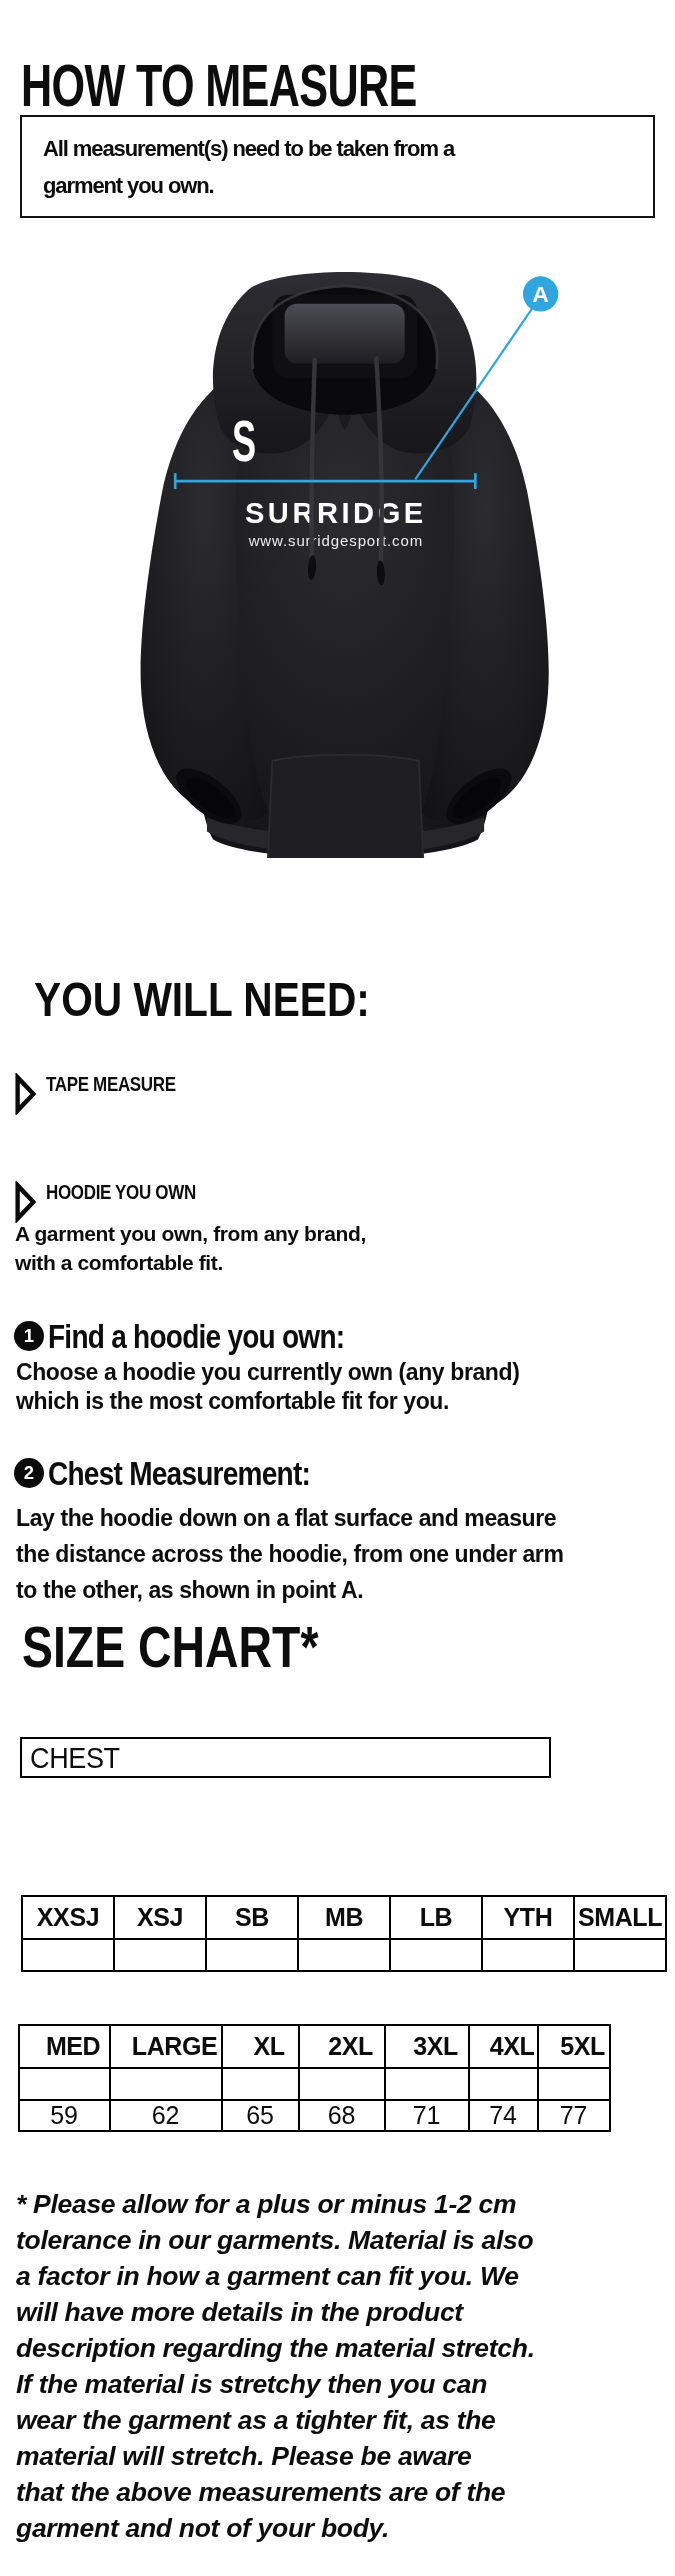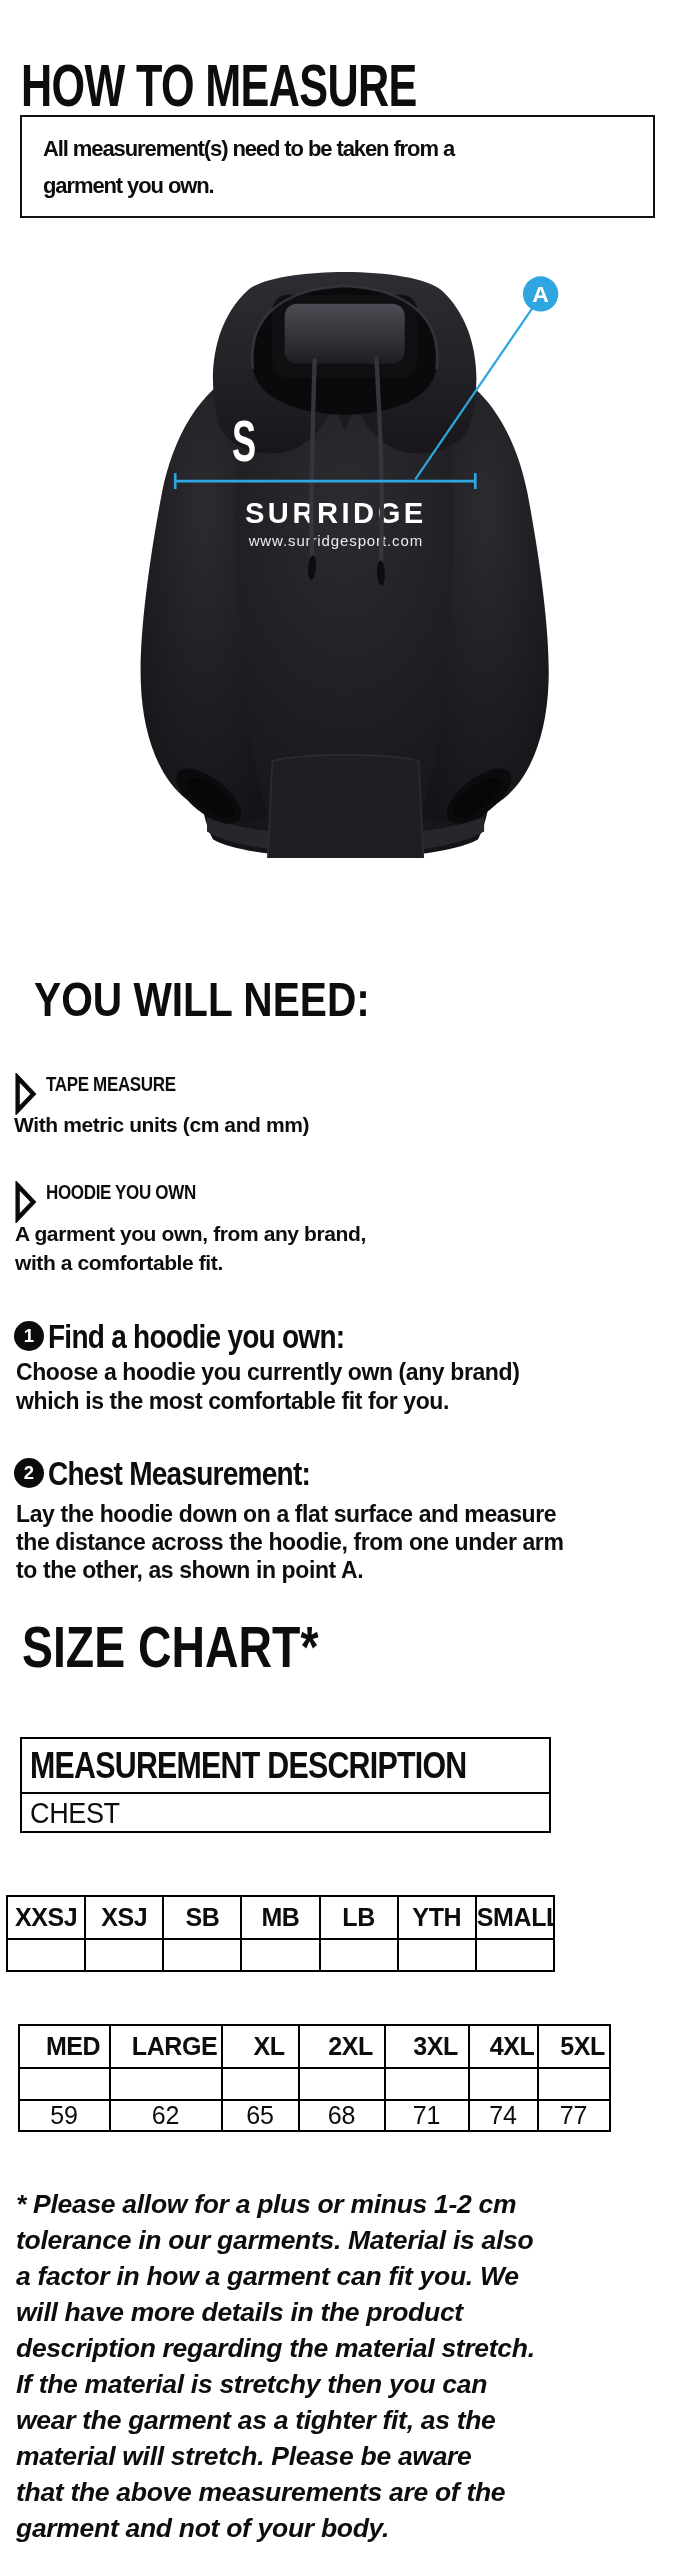--- a/index.html
+++ b/index.html
@@ -39,35 +39,35 @@
 
   .step-badge{width:30px;height:30px;border-radius:50%;background:#0b0b0b;color:#ffffff;
     display:flex;align-items:center;justify-content:center;font-size:18.5px;font-weight:bold;}
   .step-badge-1{left:14px;top:1321px;}
   .step-badge-2{left:14px;top:1458px;}
   .step-title{font-size:33px;font-weight:bold;letter-spacing:-0.9px;line-height:1;}
   .step-title-1{left:48px;top:1320px;}
   .step-title-2{left:48px;top:1457px;}
   .step-desc{font-size:23px;font-weight:bold;letter-spacing:-0.4px;line-height:29px;white-space:pre-line;}
   .step-desc-1{left:16px;top:1358px;}
-  .step-desc-2{left:16px;top:1500px;line-height:28px;}
+  .step-desc-2{left:16px;top:1500px;line-height:36px;}
 
   .sc-title{left:22px;top:1618px;font-size:58px;}
   .sc-sub{left:16px;top:1689px;font-size:23px;font-weight:bold;letter-spacing:-0.4px;}
 
   .mbox{left:20px;top:1737px;width:531px;border:2.6px solid #000;box-sizing:border-box;}
   .mbox-row{display:flex;align-items:center;padding-left:8px;border-bottom:2.6px solid #000;}
   .mbox-row:last-child{border-bottom:none;}
   .mbox-row1{height:53px;font-size:37px;font-weight:bold;letter-spacing:-0.9px;}
   .mbox-row2{height:39px;font-size:30px;font-weight:bold;letter-spacing:-0.4px;}
   .mbox-row3{height:37px;font-size:30px;letter-spacing:-0.4px;}
 
   table.size{border-collapse:collapse;table-layout:fixed;position:absolute;}
   table.size td{border:2.6px solid #000;text-align:center;vertical-align:middle;padding:0;overflow:hidden;}
-  .t1{left:6px;top:1895px;width:549px;}
+  .t1{left:21px;top:1895px;width:646px;}
   .t2{left:17.6px;top:2024px;width:590px;}
   tr.hdr td{height:41px;font-size:25px;font-weight:bold;letter-spacing:-0.4px;}
   .t2 tr.hdr td{height:41px;padding-left:18px;}
   tr.gap td{height:30px;}
   tr.val td{height:32px;font-size:25px;}
   .t2 tr.val td{height:29px;}
 
   .disclaimer{left:16px;top:2186px;width:653px;font-size:26.5px;font-weight:bold;font-style:italic;
     letter-spacing:-0.3px;line-height:36px;white-space:pre-line;}
 </style>
@@ -144,21 +144,20 @@
       <text x="472" y="52" font-size="26" font-weight="bold" fill="#ffffff" text-anchor="middle">A</text>
     </svg>
   </div>
 
   <h2 class="abs section-title ywn-title" style="margin:12px;"><span class="cx cx83">YOU WILL NEED:</span></h2>
 
   <svg class="abs need-icon need-icon-1" viewBox="0 0 26 48">
     <polygon points="4,5 22,24 4,43" fill="#ffffff" stroke="#0a0a0a" stroke-width="5"></polygon>
   </svg>
   <div class="abs need-title need-title-1"><span class="cx cx85">TAPE MEASURE</span></div>
-  <div class="abs need-desc need-desc-1">With metric units (cm and mm)</div>
 
   <svg class="abs need-icon need-icon-2" viewBox="0 0 26 48">
     <polygon points="4,5 22,24 4,43" fill="#ffffff" stroke="#0a0a0a" stroke-width="5"></polygon>
   </svg>
   <div class="abs need-title need-title-2"><span class="cx cx85">HOODIE YOU OWN</span></div>
   <div class="abs need-desc need-desc-2">A garment you own, from any brand,
 with a comfortable fit.</div>
 
   <div class="abs step-badge step-badge-1">
       <span>1</span>
@@ -171,23 +170,20 @@
       <span>2</span>
     </div>
   <div class="abs step-title step-title-2"><span class="cx cx85">Chest Measurement:</span></div>
   <div class="abs step-desc step-desc-2">Lay the hoodie down on a flat surface and measure
 the distance across the hoodie, from one under arm
 to the other, as shown in point A.</div>
 
   <h2 class="abs section-title sc-title" style="margin:0;"><span class="cx cx80">SIZE CHART*</span></h2>
 
   <div class="abs mbox">
-    <div class="mbox-row mbox-row1">
-        <span class="cx cx82">MEASUREMENT DESCRIPTION</span>
-      </div>
     <div class="mbox-row mbox-row3">
         <span class="cx cx90">CHEST</span>
       </div>
   </div>
 
   <table class="size t1">
     <tbody>
         <tr class="hdr">
       <td>XXSJ</td>
       <td>XSJ</td>

